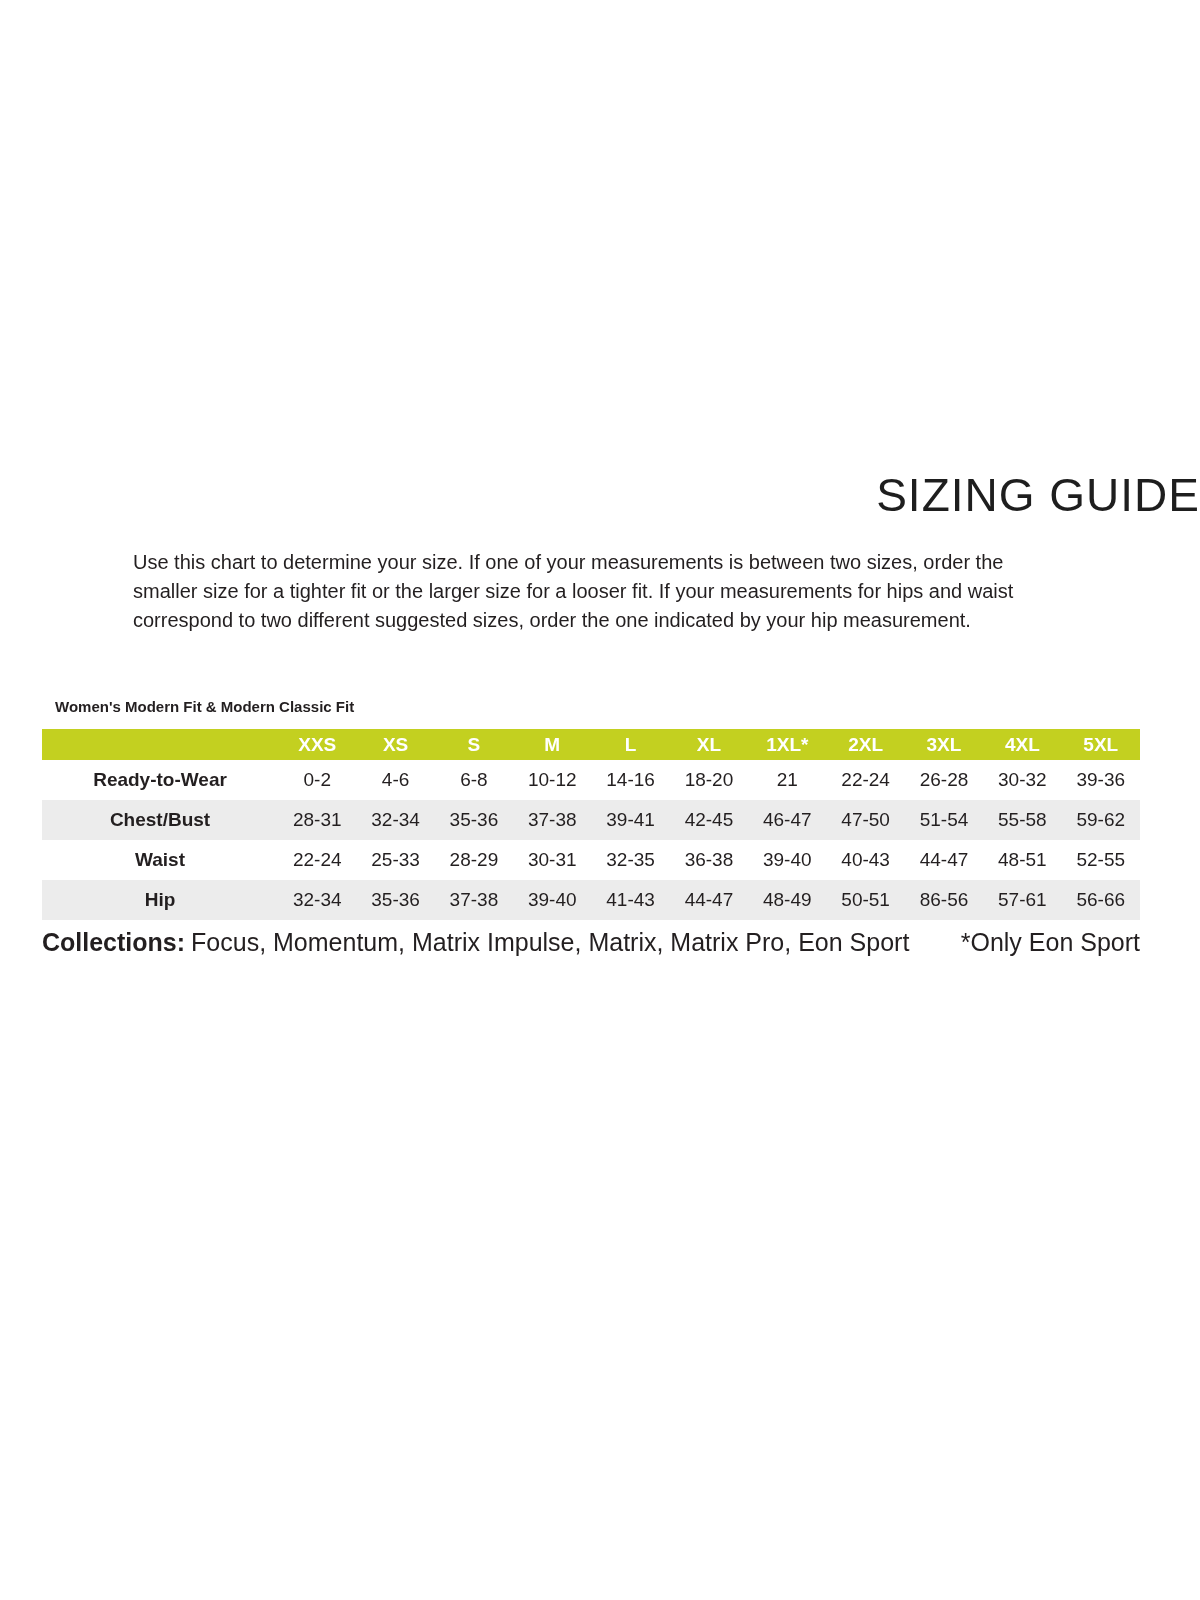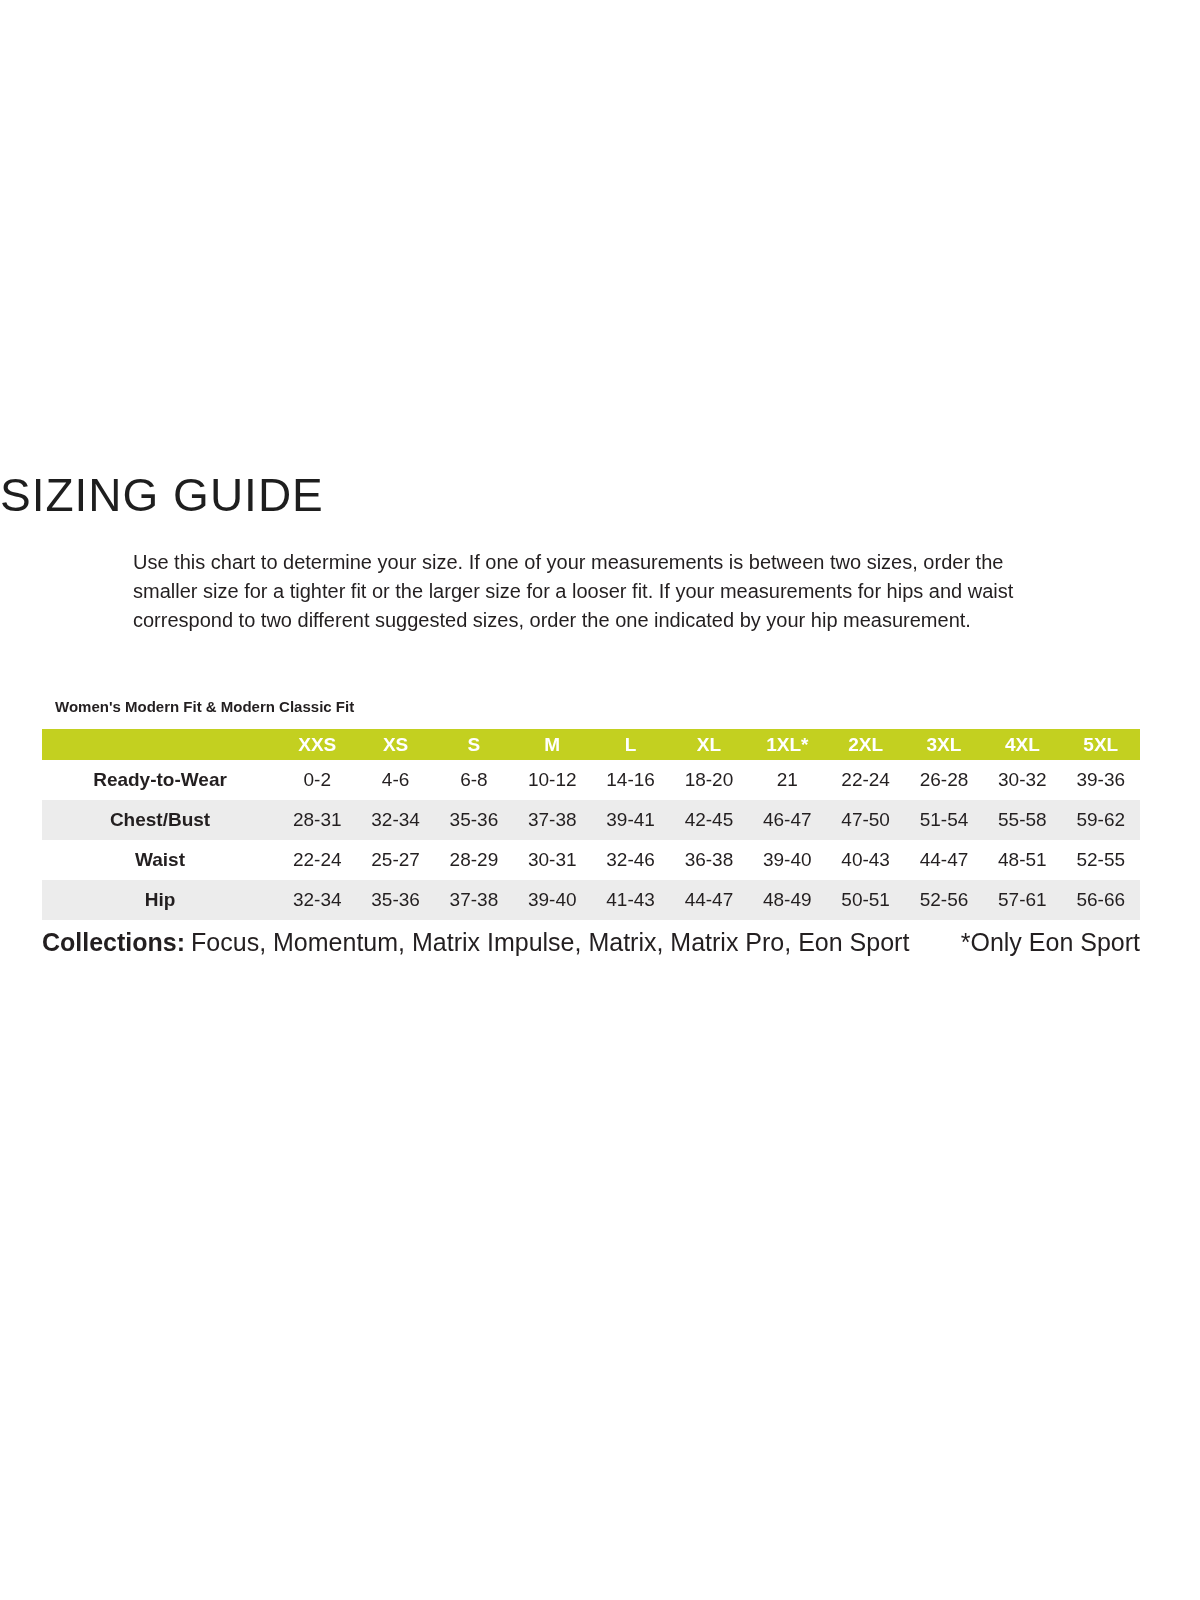--- a/index.html
+++ b/index.html
@@ -20,21 +20,21 @@
   }
   .page{
     position:absolute;
     top:0;left:0;
     width:1200px;
     height:1600px;
   }
   .doc-title{
     margin:0;
     padding-top:468px;
-    text-align:left;
+    text-align:right;
     font-size:46px;
     font-weight:400;
     letter-spacing:1px;
     color:#1e1e1e;
   }
   .intro{
     margin:26px 0 0 133px;
     width:920px;
     font-size:20px;
     line-height:29px;
@@ -158,42 +158,42 @@
             <td>42-45</td>
             <td>46-47</td>
             <td>47-50</td>
             <td>51-54</td>
             <td>55-58</td>
             <td>59-62</td>
           </tr>
           <tr>
             <th>Waist</th>
             <td>22-24</td>
-            <td>25-27</td>
+            <td>25-33</td>
             <td>28-29</td>
             <td>30-31</td>
-            <td>32-46</td>
+            <td>32-35</td>
             <td>36-38</td>
             <td>39-40</td>
             <td>40-43</td>
             <td>44-47</td>
             <td>48-51</td>
             <td>52-55</td>
           </tr>
           <tr>
             <th>Hip</th>
             <td>32-34</td>
             <td>35-36</td>
             <td>37-38</td>
             <td>39-40</td>
             <td>41-43</td>
             <td>44-47</td>
             <td>48-49</td>
             <td>50-51</td>
-            <td>52-56</td>
+            <td>86-56</td>
             <td>57-61</td>
             <td>56-66</td>
           </tr>
         </tbody>
     </table>
   </div>
 
   <div class="collections-line">
     <div class="collections-left">
       <span class="label">Collections:</span><span class="names">Focus, Momentum, Matrix Impulse, Matrix, Matrix Pro, Eon Sport</span>

